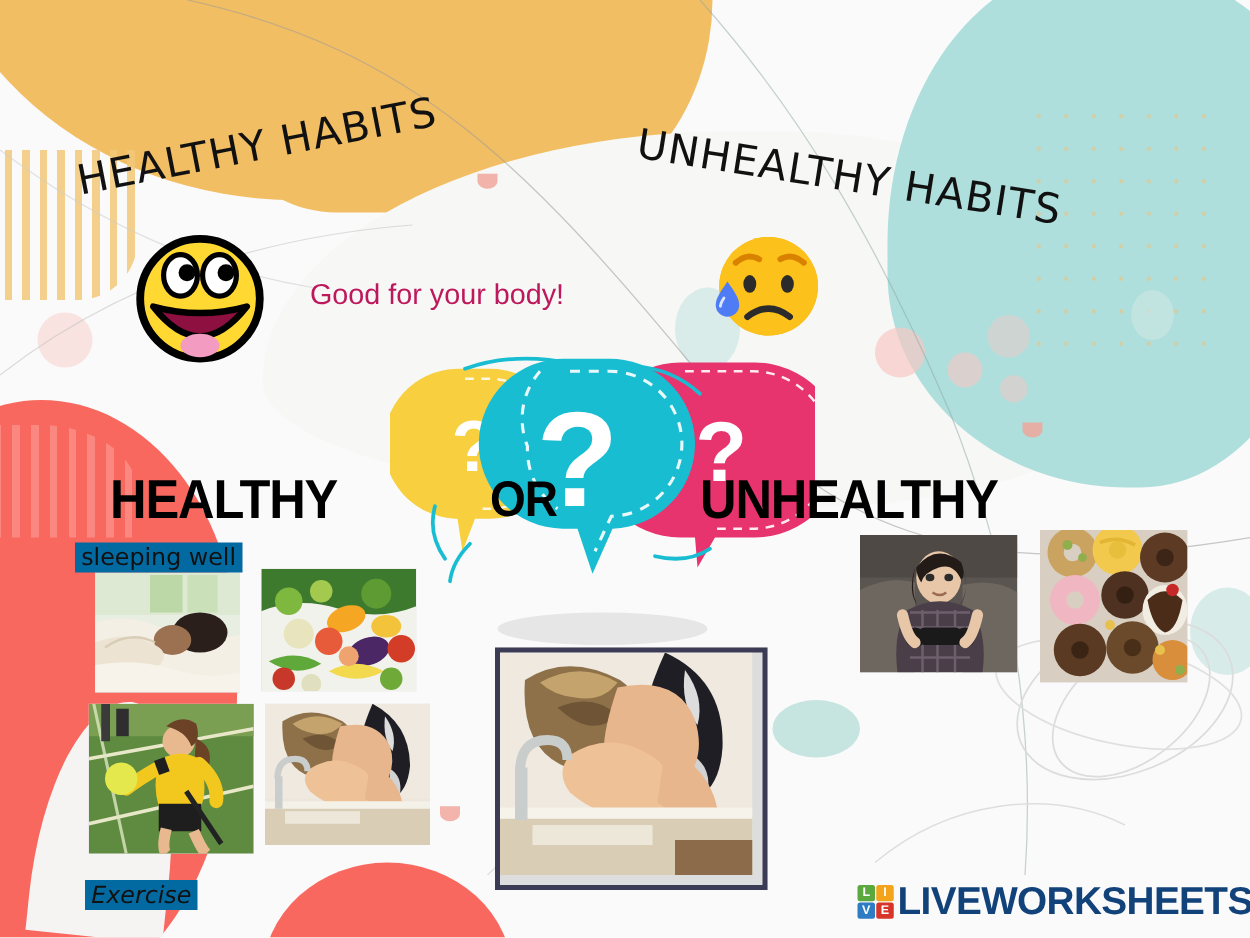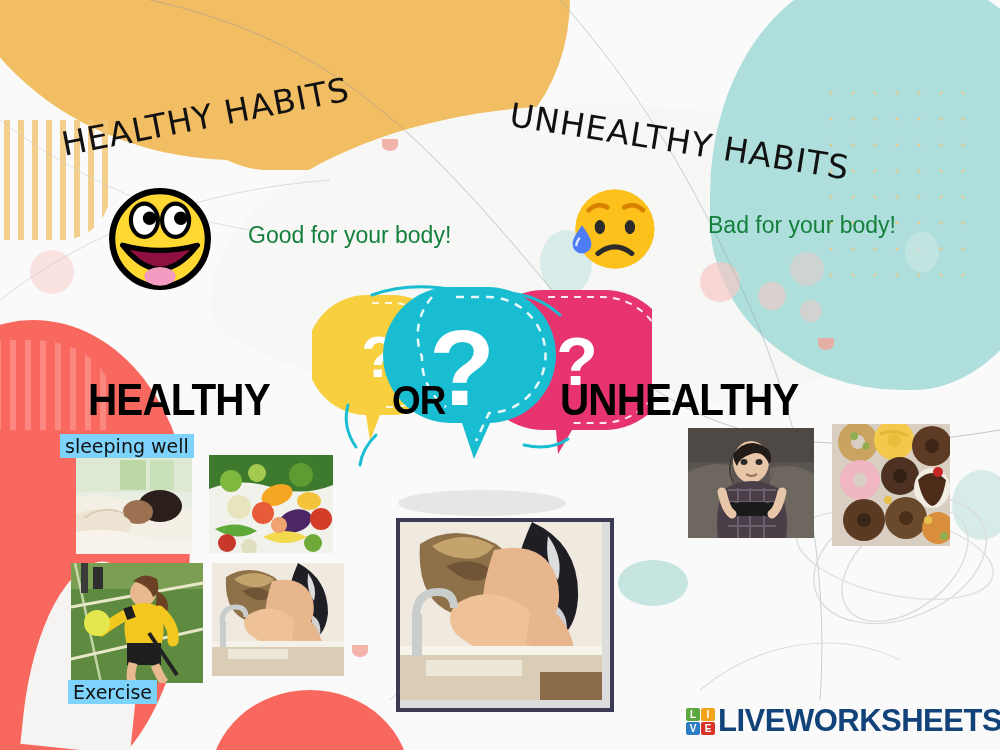--- a/index.html
+++ b/index.html
@@ -93,21 +93,21 @@
   
   .habit-title{
     position:absolute;font-family:"DejaVu Sans", sans-serif;
     font-size:33px;color:#111;letter-spacing:1px;white-space:nowrap;
   }
   #title-healthy{left:62px;top:125px;transform:rotate(-11deg);transform-origin:left center;}
   #title-unhealthy{left:510px;top:95px;transform:rotate(9deg);transform-origin:left center;}
 
   .subcap{
     position:absolute;font-family:"Liberation Sans", sans-serif;
-    font-size:23px;color:#15803d;white-space:nowrap;
+    font-size:23px;color:#be185d;white-space:nowrap;
   }
   #cap-good{left:248px;top:222px;}
   #cap-bad{left:708px;top:212px;}
 
   
   .emoji{position:absolute;line-height:1;}
   #emoji-happy{left:108px;top:187px;width:104px;height:104px;}
   #emoji-sad{left:566px;top:182px;font-size:90px;}
 
   
@@ -121,21 +121,21 @@
   #word-unhealthy{left:560px;top:375px;}
 
   
   #bubbles{position:absolute;left:312px;top:285px;width:340px;height:225px;}
 
   
   .photo{position:absolute;overflow:hidden;background:#ddd;}
   .photo svg{display:block;}
 
   .caption{
-    position:absolute;background:#7dd3fc;color:#111;
+    position:absolute;background:#0369a1;color:#111;
     font-family:"DejaVu Sans", sans-serif;font-size:19px;
     padding:1px 5px;white-space:nowrap;
   }
 
   
   #logo{position:absolute;left:686px;top:703px;display:flex;align-items:center;}
   .logo-tiles{display:grid;grid-template-columns:14px 14px;grid-template-rows:13px 13px;gap:1px;margin-right:3px;}
   .logo-tile{
     font-family:"Liberation Sans",sans-serif;font-weight:bold;font-size:10px;
     color:#fff;display:flex;align-items:center;justify-content:center;border-radius:2px;
@@ -212,21 +212,20 @@
       <path d="M24,30 q10,-9 20,-3" fill="none" stroke="#D98200" stroke-width="5" stroke-linecap="round"></path>
       <path d="M82,30 q-10,-9 -20,-3" fill="none" stroke="#D98200" stroke-width="5" stroke-linecap="round"></path>
       <ellipse cx="36" cy="48" rx="5.5" ry="7.5" fill="#2B2B2B"></ellipse>
       <ellipse cx="68" cy="48" rx="5.5" ry="7.5" fill="#2B2B2B"></ellipse>
       <path d="M34,76 q18,-14 36,0" fill="none" stroke="#2B2B2B" stroke-width="5.5" stroke-linecap="round"></path>
       <path d="M17,46 c-7,10 -10,15 -10,20 a10,10 0 0 0 20,0 c0,-5 -3,-10 -10,-20 z" fill="#4E7CF5"></path>
       <path d="M14,60 c-2,3 -3,5 -3,7" fill="none" stroke="#fff" stroke-width="2.5" stroke-linecap="round" opacity=".8"></path>
     </svg>
   </div>
 
-  <div class="subcap" id="cap-bad">Bad for your body!</div>
 
   <div id="bubbles">
     <svg viewBox="0 0 340 225" width="340" height="225">
 
       <g>
         <path d="M232,5 h60 a44,44 0 0 1 0,140 h-32 l-14,24 -2,-24 h-12 a44,44 0 0 1 0,-140 z" fill="#E8346E"></path>
         <path d="M236,12 h54 a37,37 0 0 1 0,126 h-30" fill="none" stroke="#fff" stroke-width="2" stroke-dasharray="7 6" opacity=".9"></path>
         <text x="265" y="100" font-family="Liberation Sans, sans-serif" font-size="68" font-weight="bold" fill="#fff" text-anchor="middle">?</text>
       </g>
 
@@ -312,21 +311,21 @@
       <rect x="56" y="80" width="34" height="22" fill="#1E1E1E"></rect>
       <path d="M58,50 q-18,10 -28,18" stroke="#F2C81E" stroke-width="11" fill="none" stroke-linecap="round"></path>
       <rect x="54" y="44" width="9" height="12" fill="#1E1E1E" transform="rotate(-20 58 50)"></rect>
       <path d="M88,48 q16,14 14,30" stroke="#F2C81E" stroke-width="11" fill="none" stroke-linecap="round"></path>
       <circle cx="26" cy="60" r="13" fill="#E4E84C"></circle>
       <path d="M78,70 L106,112" stroke="#222" stroke-width="4" fill="none"></path>
       <path d="M62,100 q-4,16 0,20" stroke="#E8B98E" stroke-width="9" fill="none"></path>
       <path d="M84,102 q6,14 10,18" stroke="#E8B98E" stroke-width="9" fill="none"></path>
     </svg>
   </div>
-  <div class="caption" style="left:68px;top:680px;">Exercise</div>
+  <div class="caption" style="left:68px;top:704px;font-style:italic;">Exercise</div>
 
   <div class="photo" style="left:212px;top:563px;width:132px;height:113px;">
     <svg width="132" height="113" viewBox="0 0 132 113">
       <rect width="132" height="113" fill="#EDE6DC"></rect>
       <rect x="0" y="0" width="132" height="76" fill="#EFE9E0"></rect>
       <path d="M86,0 q30,16 30,50 q-2,20 -14,26 H78 q-12,-30 8,-76 z" fill="#1E1E24"></path>
       <path d="M96,10 q10,14 6,28 q-8,-10 -6,-28 z" fill="#fff" opacity=".85"></path>
       <path d="M100,52 q10,6 8,20 q-10,-4 -8,-20 z" fill="#fff" opacity=".8"></path>
       <path d="M14,14 q22,-14 48,0 q16,12 8,34 q-14,16 -34,10 q-24,-8 -22,-44 z" fill="#8E7049"></path>
       <path d="M22,16 q20,-12 40,0 q-8,10 -22,8 q-12,-2 -18,-8 z" fill="#C4A46C"></path>

